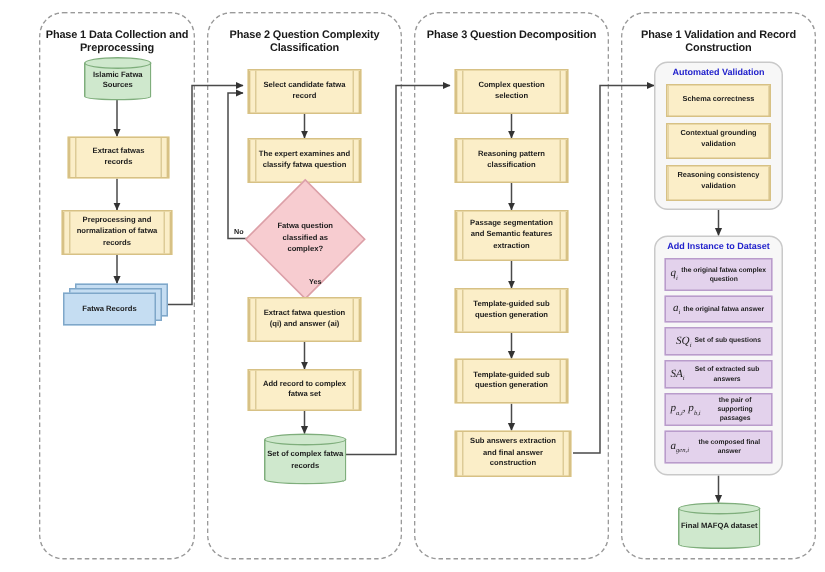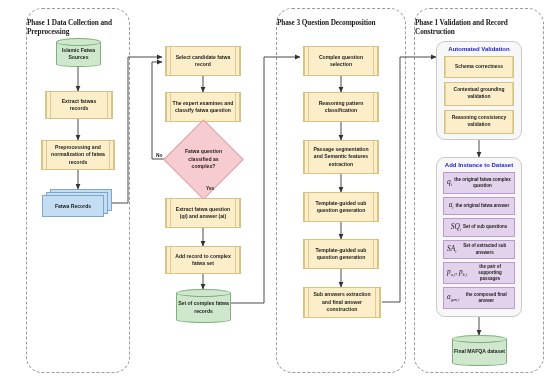--- a/index.html
+++ b/index.html
@@ -14,27 +14,27 @@
 
   .phase {
     position:absolute;
     border:1.4px dashed #9a9a9a;
     border-radius:16px;
     background:#ffffff;
   }
   .phase-title {
     position:absolute;
     width:100%;
+    text-align:center;
     font-size:7.3px;
     font-weight:bold;
     color:#1a1a1a;
     line-height:1.3;
     top:9px;
     letter-spacing:-0.1px;
-    font-family:Liberation Serif, serif;
   }
 
   
   .node {
     position:absolute;
     display:flex;
     align-items:center;
     justify-content:center;
     text-align:center;
     font-size:5.1px;
@@ -152,20 +152,23 @@
   }
 </style>
 </head>
 <body>
 
 <div id="canvas">
 
   <div class="phase" style="left:26px; top:8px; width:104px; height:365px;">
     <div class="phase-title">Phase 1 Data Collection and Preprocessing</div>
   </div>
+  <div class="phase" style="left:138px; top:8px; width:130px; height:365px;">
+    <div class="phase-title">Phase 2 Question Complexity Classification</div>
+  </div>
   <div class="phase" style="left:276px; top:8px; width:130px; height:365px;">
     <div class="phase-title">Phase 3 Question Decomposition</div>
   </div>
   <div class="phase" style="left:414px; top:8px; width:130px; height:365px;">
     <div class="phase-title">Phase 1 Validation and Record Construction</div>
   </div>
 
   <svg class="wires" viewBox="0 0 550 381">
     <defs>
       <marker id="ah" markerWidth="6" markerHeight="6" refX="5" refY="3" orient="auto">

